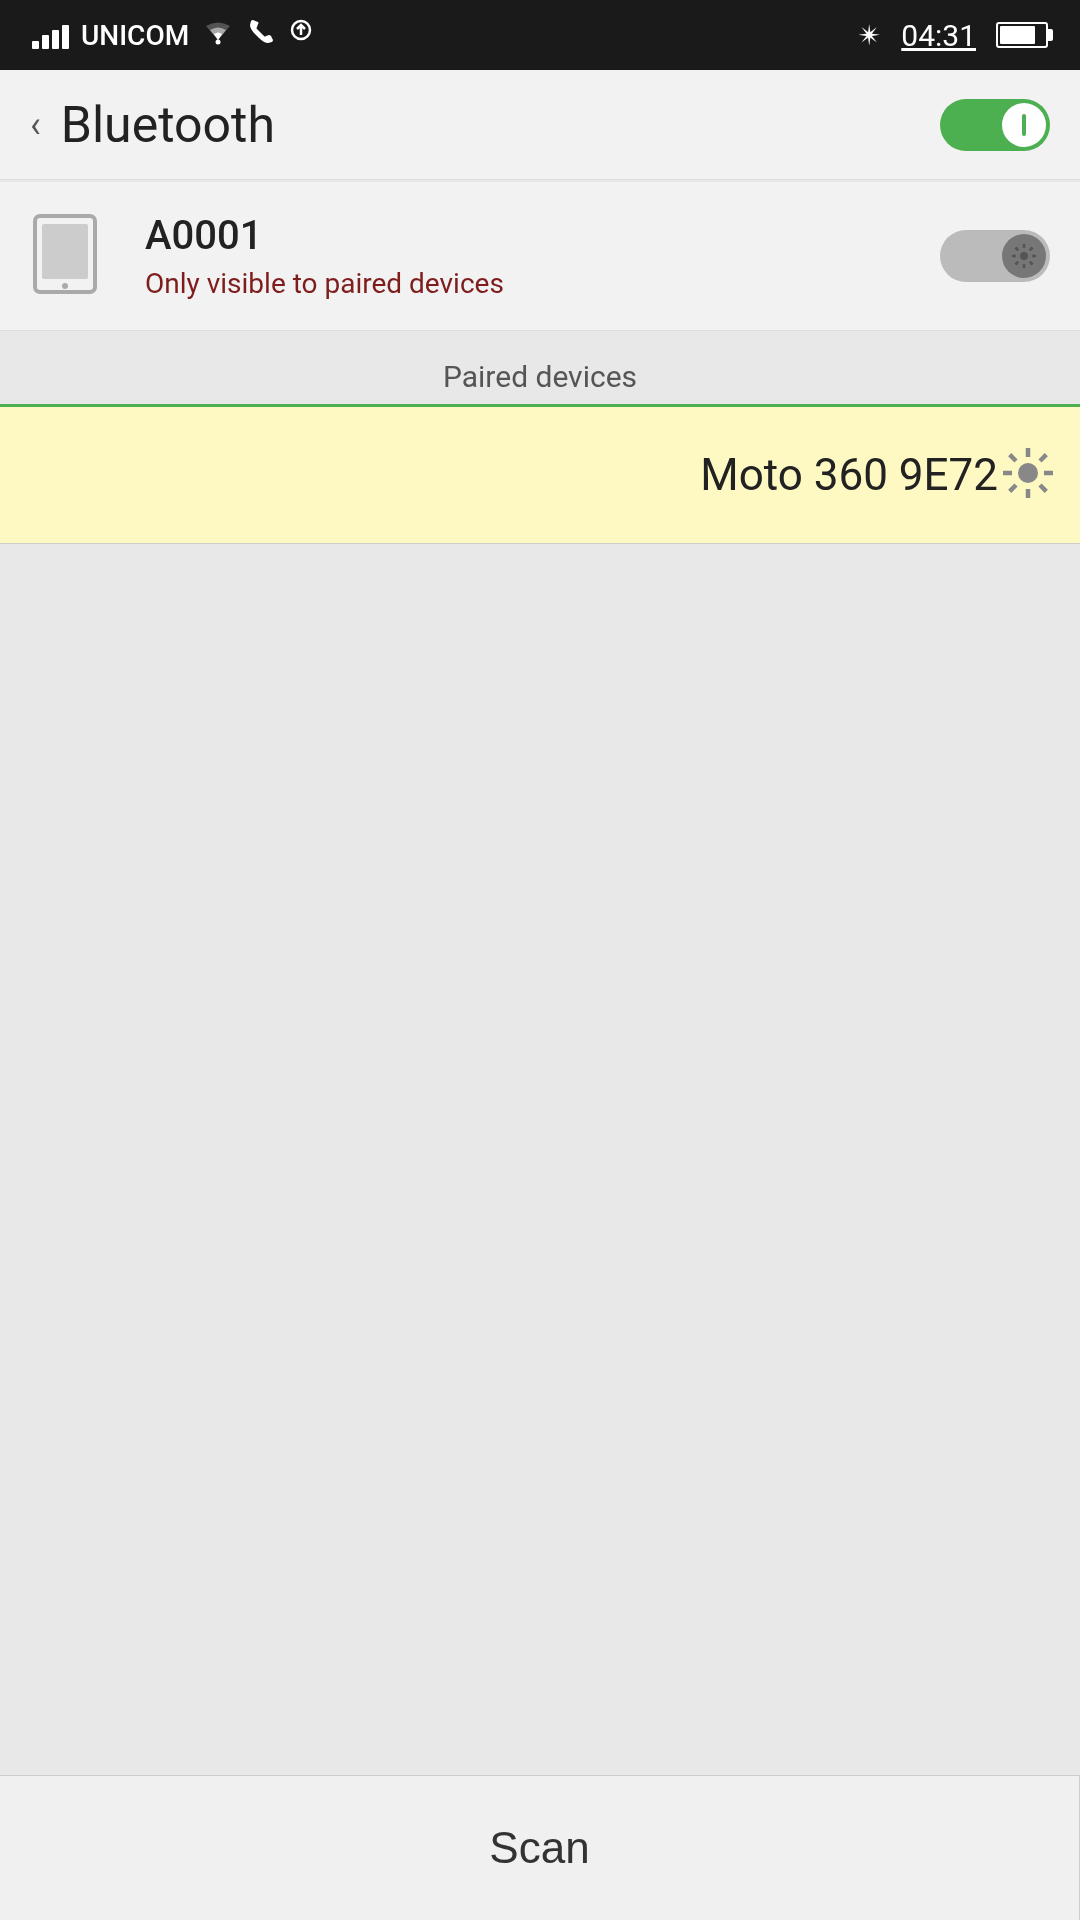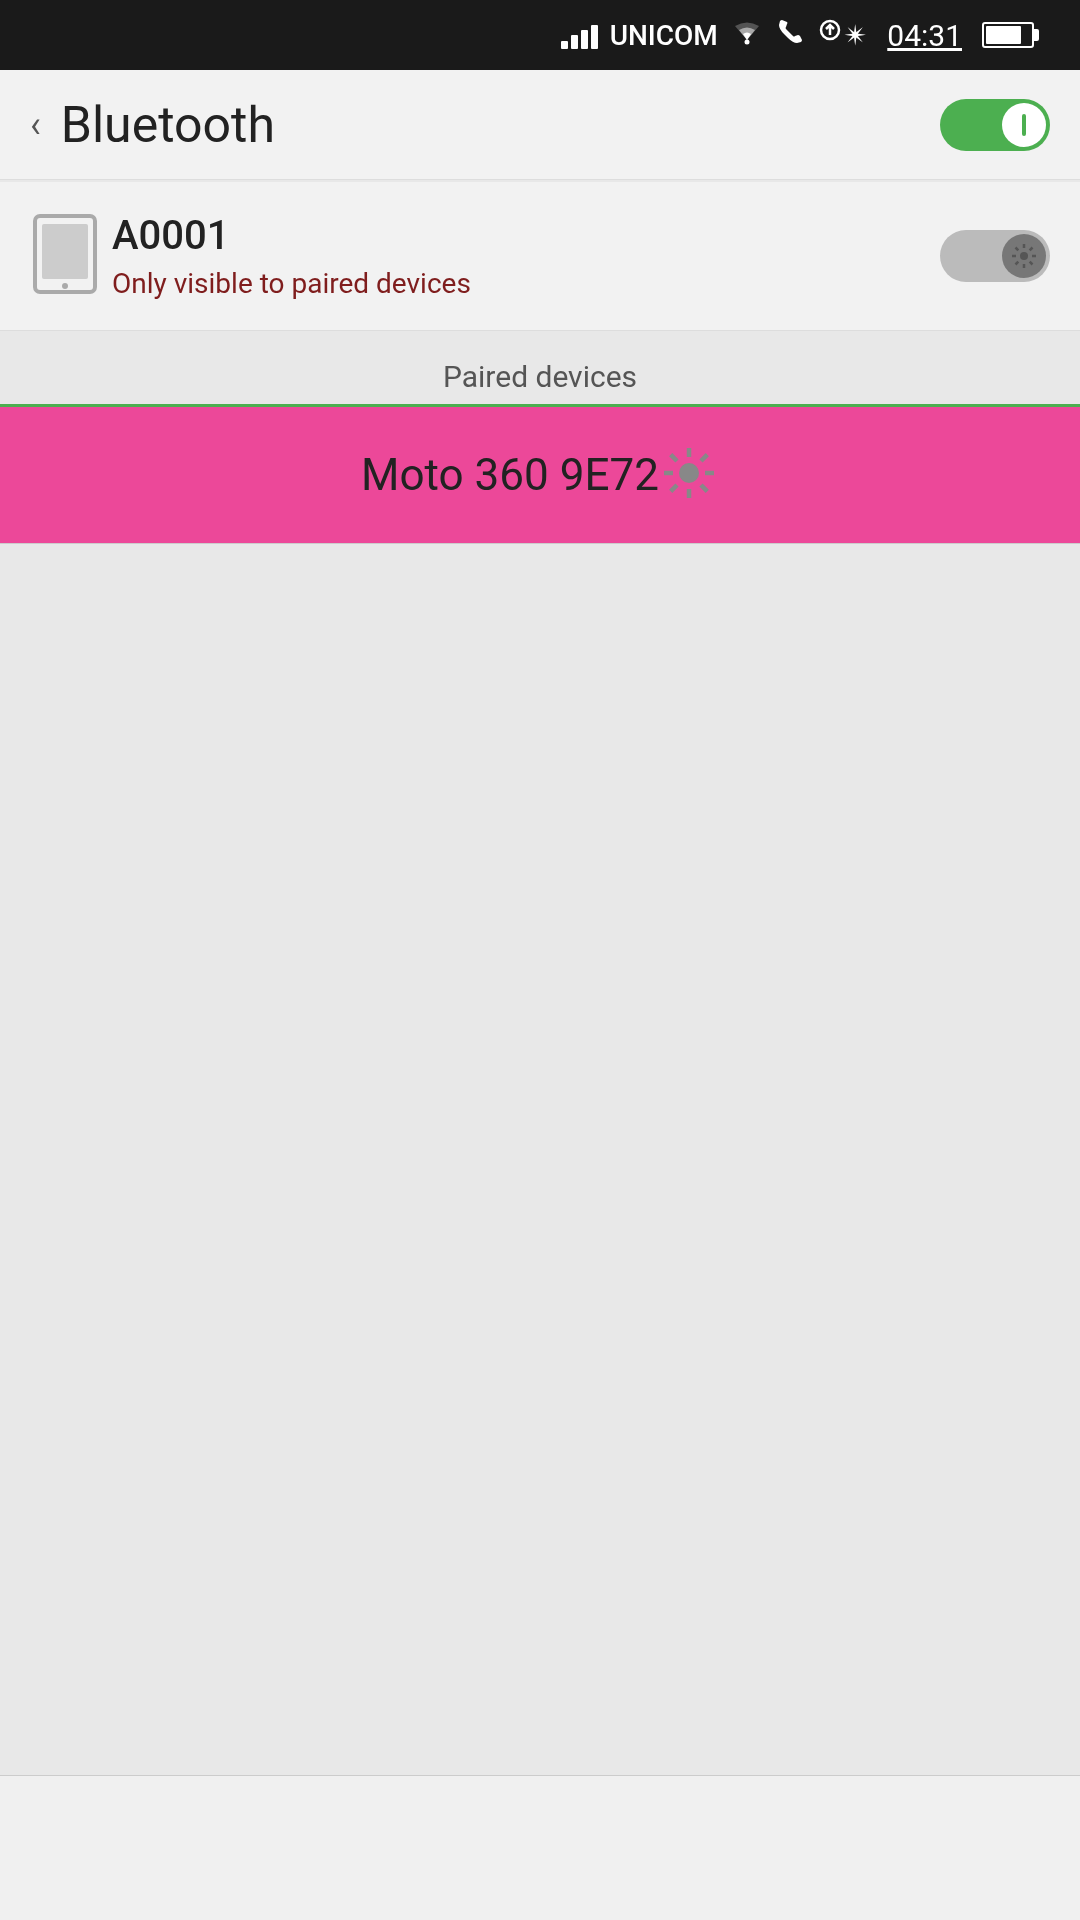--- a/index.html
+++ b/index.html
@@ -13,22 +13,22 @@
       overflow: hidden;
     }
 
     
     .status-bar {
       width: 100%;
       height: 70px;
       background: #1a1a1a;
       display: flex;
       align-items: center;
-      justify-content: flex-end;
-      padding: 0 46px;
+      justify-content: space-between;
+      padding: 0 32px;
     }
 
     .status-left {
       display: flex;
       align-items: center;
       gap: 12px;
       color: white;
       font-size: 26px;
       font-weight: 500;
     }
@@ -162,21 +162,21 @@
       display: flex;
       align-items: center;
       justify-content: space-between;
       border-bottom: 1px solid #ddd;
       margin-top: 2px;
     }
 
     .device-info-left {
       display: flex;
       align-items: center;
-      gap: 12px;
+      gap: 45px;
     }
 
     .device-tablet-icon svg {
       fill: #aaa;
     }
 
     .device-text-block {
       display: flex;
       flex-direction: column;
       gap: 8px;
@@ -229,24 +229,24 @@
     }
 
     
     .device-list {
       background: #e8e8e8;
     }
 
     .device-row {
       display: flex;
       align-items: center;
-      justify-content: center;
-      padding: 36px 30px;
+      justify-content: flex-end;
+      padding: 36px 22px;
       border-bottom: 1px solid #ccc;
-      background: #ec4899;
+      background: #fef9c3;
     }
 
     .device-row-name {
       font-size: 44px;
       color: #222;
       font-weight: 400;
     }
 
     .gear-icon {
       color: #888;
@@ -385,13 +385,14 @@
         <path d="M30 20 A10 10 0 1 0 30 40 A10 10 0 1 0 30 20 Z"></path>
         <path d="M30 5 L30 14 M30 46 L30 55 M5 30 L14 30 M46 30 L55 30 M11.7 11.7 L18 18 M42 42 L48.3 48.3 M48.3 11.7 L42 18 M18 42 L11.7 48.3" stroke="#888" stroke-width="4.5" fill="none"></path>
       </svg>
     </div>
   </div>
 </div>
 
 <div class="main-content" style="height: calc(1920px - 70px - 110px - 122px - 70px - 90px - 145px);"></div>
 
 <div class="bottom-buttons">
+  <button class="bottom-btn">Scan</button>
 </div>
 
 </body></html>

